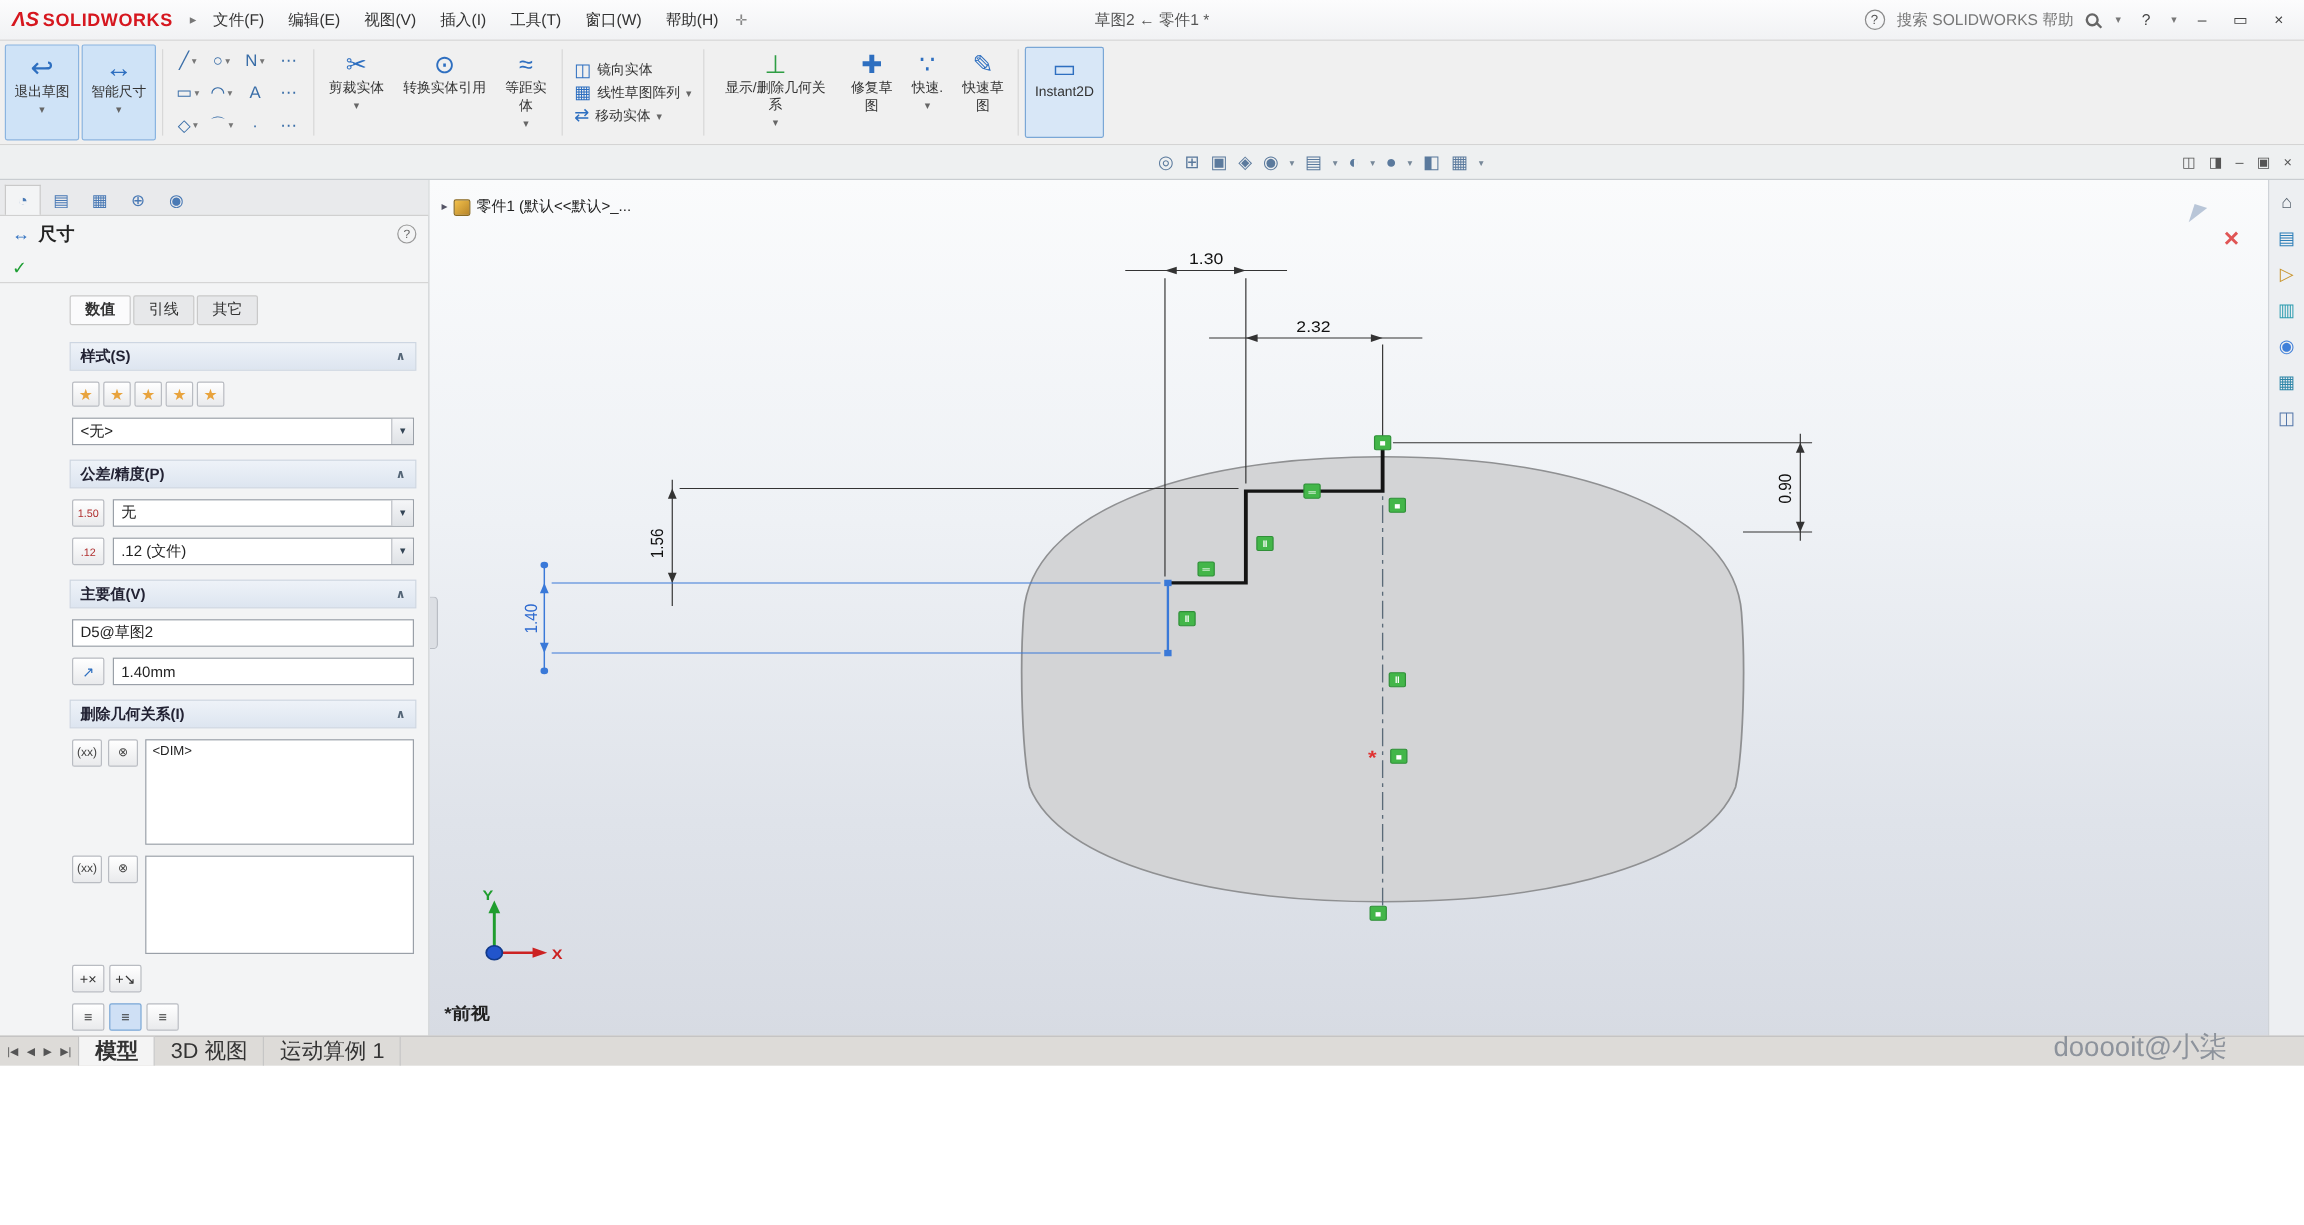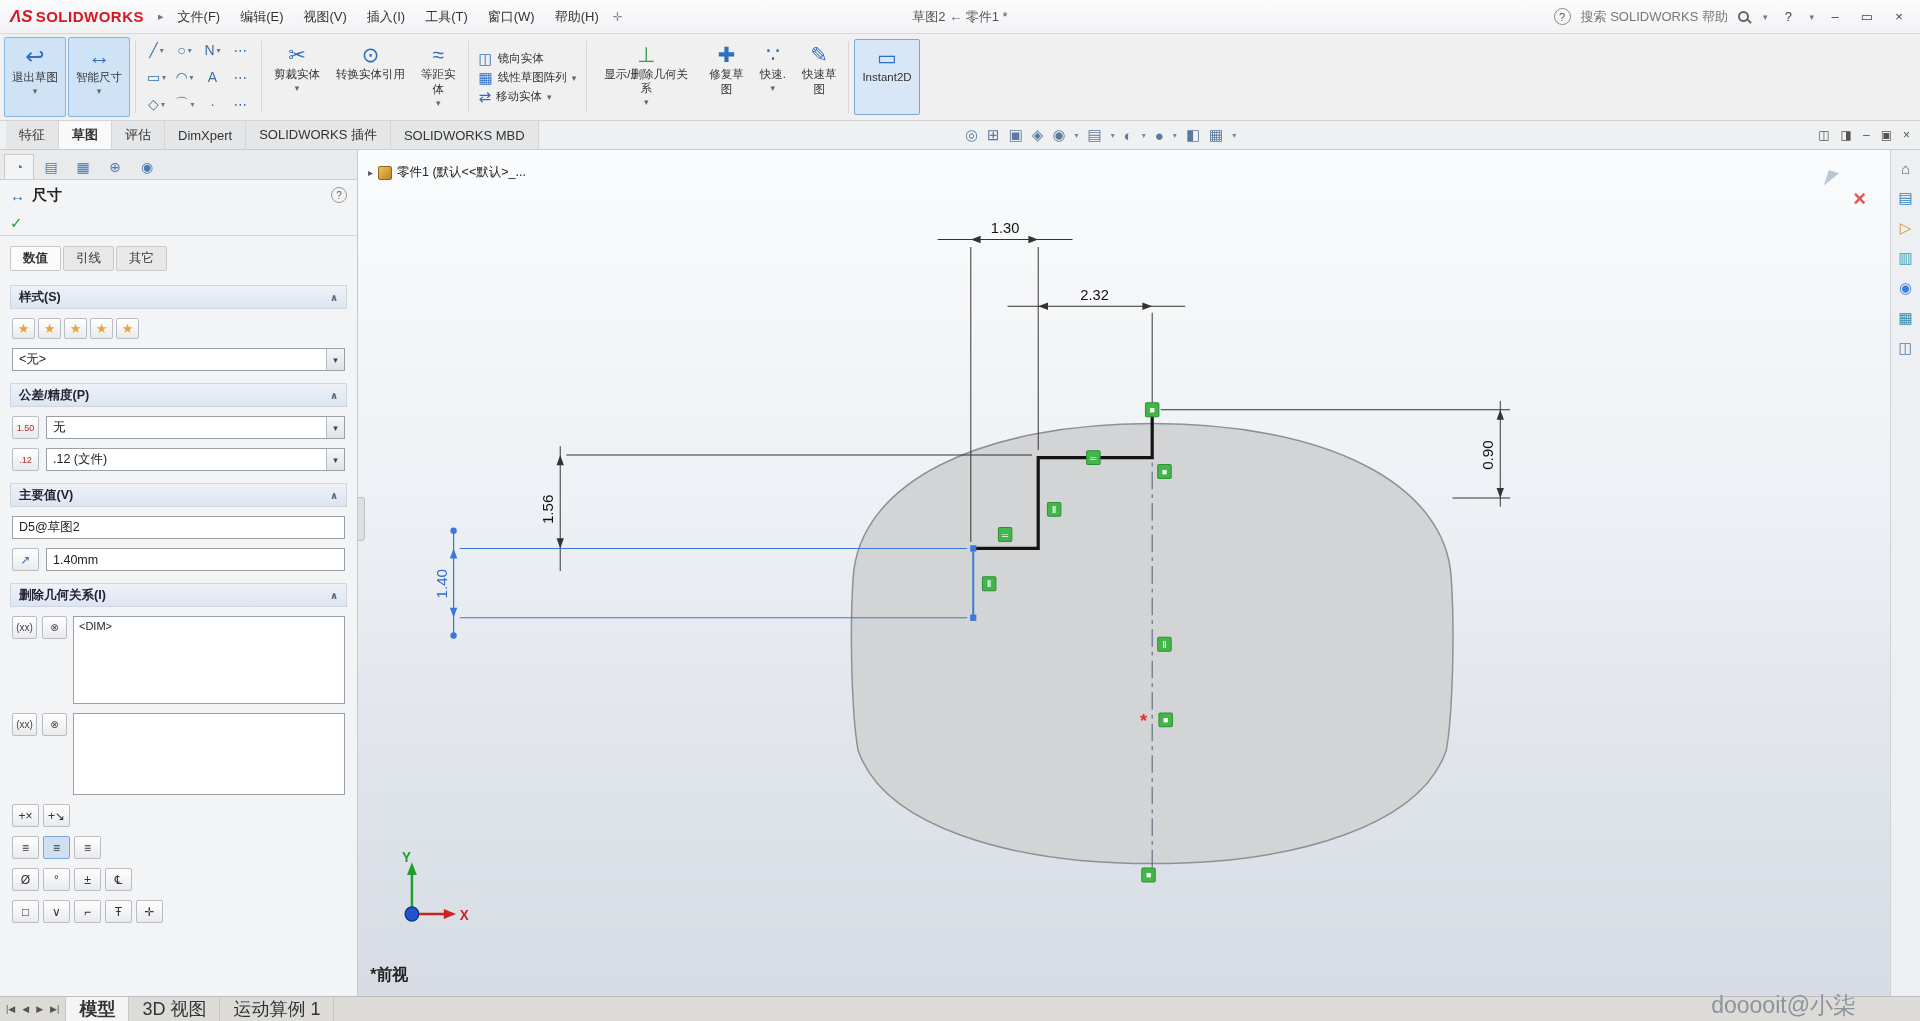--- a/index.html
+++ b/index.html
@@ -1,17 +1,17 @@
 <!DOCTYPE html>
 <html><head>
 <meta charset="utf-8">
 <style>
 *{margin:0;padding:0;box-sizing:border-box;font-family:"Liberation Sans","DejaVu Sans",sans-serif;}
 html,body{width:1920px;height:1021px;overflow:hidden;}
-.app{position:relative;width:1920px;height:1021px;display:flex;flex-direction:column;font-size:13px;color:#333;background:#f0f0f0;}
+.app{position:relative;width:1920px;height:888px;display:flex;flex-direction:column;font-size:13px;color:#333;background:#f0f0f0;}
 
 
 .menubar{flex:0 0 34px;display:flex;align-items:center;background:linear-gradient(#fcfcfd,#f1f2f4);border-bottom:1px solid #d8d8d8;padding:0 10px;position:relative;}
 .logo{display:flex;align-items:baseline;margin-right:10px;}
 .logo-mark{color:#d6171f;font-weight:bold;font-style:italic;font-size:17px;margin-right:3px;}
 .logo-text{color:#d6171f;font-weight:bold;font-size:15px;letter-spacing:.5px;}
 .flyout{color:#777;font-size:11px;margin:0 4px;}
 .menus{display:flex;}
 .menus span{padding:0 10px;font-size:13px;color:#333;text-align:right;}
 .pin{color:#888;font-size:12px;margin-left:4px;}
@@ -58,21 +58,21 @@
 .panel{flex:0 0 358px;background:#f3f4f5;border-right:1px solid #c6c9cc;display:flex;flex-direction:column;}
 .pm-tabs{flex:0 0 30px;background:#e9eaec;border-bottom:1px solid #d0d0d0;display:flex;align-items:flex-end;padding-left:4px;gap:2px;}
 .pm-tab{width:30px;height:25px;display:flex;align-items:center;justify-content:center;font-size:14px;color:#4a7ab5;border:1px solid transparent;border-bottom:none;}
 .pm-tab.active{background:#f3f4f5;border-color:#c9c9c9;}
 .pm-header{flex:0 0 30px;display:flex;align-items:center;padding:0 10px;gap:7px;}
 .pm-title{font-size:15px;font-weight:bold;color:#222;}
 .pm-dim-ic{color:#2e6fc0;font-size:15px;}
 .pm-help{margin-left:auto;width:16px;height:16px;border:1px solid #999;border-radius:50%;font-size:10px;color:#666;display:flex;align-items:center;justify-content:center;}
 .pm-ok{flex:0 0 26px;display:flex;align-items:center;padding:0 10px;border-bottom:1px solid #d5d5d5;}
 .ok-check{color:#1d9e33;font-weight:bold;font-size:15px;}
-.pm-body{flex:1;overflow:hidden;padding:10px 10px 6px;}
+.pm-body{flex:1;overflow:hidden;padding:10px 10px 6px;margin-left:48px;}
 .ptabs{display:flex;gap:2px;margin-bottom:14px;}
 .ptab{padding:3px 12px;font-size:12.5px;border:1px solid #c9c9c9;background:#e7e8ea;border-radius:2px;color:#333;}
 .ptab.active{background:#fbfbfc;font-weight:bold;}
 .sec{margin-bottom:12px;}
 .sec-h{height:24px;display:flex;align-items:center;background:linear-gradient(#eef2f8,#dde5f0);border:1px solid #cdd6e2;padding:0 8px;font-weight:bold;font-size:12.5px;color:#223;margin-bottom:9px;}
 .chev{margin-left:auto;color:#567;font-size:10px;}
 .stars{display:flex;gap:3px;margin:0 2px 9px;}
 .star-btn{width:23px;height:21px;border:1px solid #b9bcc2;background:linear-gradient(#fff,#e9eaec);display:flex;align-items:center;justify-content:center;color:#e8a33d;font-size:13px;border-radius:2px;}
 .dd{height:23px;border:1px solid #9aa0a8;background:#fff;display:flex;align-items:center;margin:0 2px;}
 .dd-val{flex:1;padding:0 6px;font-size:12.5px;color:#222;white-space:nowrap;}
@@ -270,28 +270,20 @@
       <span class="rlb">图</span>
     </div>
     <div class="rib-sep"></div>
     <div class="rmed instant">
       <span class="ric">▭</span>
       <span class="rlb">Instant2D</span>
     </div>
   </div>
 
   <div class="tabrow">
-    <div class="doctabs">
-      <span class="doctab">特征</span>
-      <span class="doctab active">草图</span>
-      <span class="doctab">评估</span>
-      <span class="doctab">DimXpert</span>
-      <span class="doctab">SOLIDWORKS 插件</span>
-      <span class="doctab">SOLIDWORKS MBD</span>
-    </div>
     <div class="headsup">
       <span class="hu">◎</span>
       <span class="hu">⊞</span>
       <span class="hu">▣</span>
       <span class="hu">◈</span>
       <span class="hu">◉</span>
       <span class="hu-caret">▾</span>
       <span class="hu">▤</span>
       <span class="hu-caret">▾</span>
       <span class="hu">◐</span>

